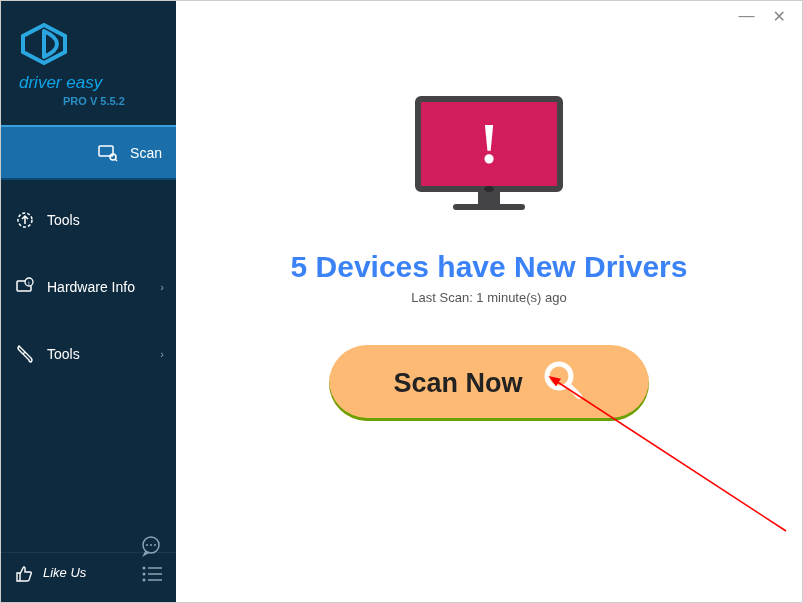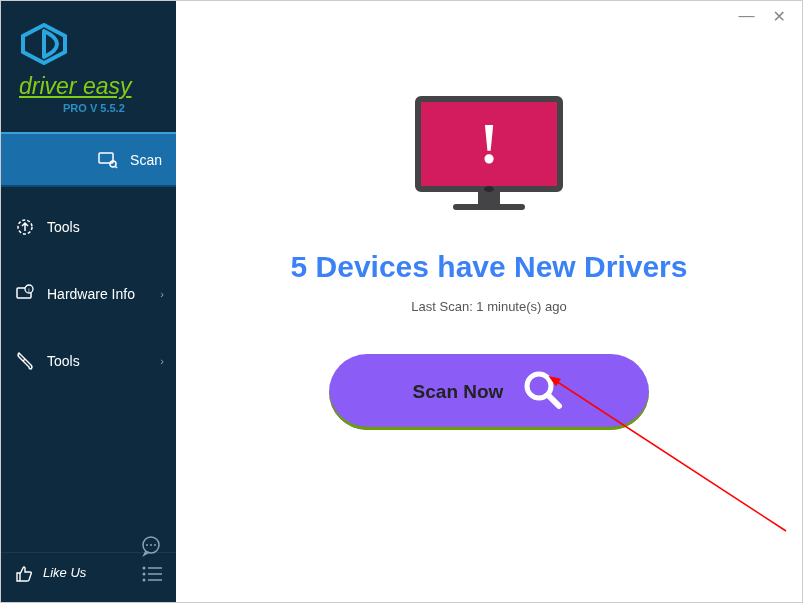--- a/index.html
+++ b/index.html
@@ -28,26 +28,25 @@
       background: #0e2a3f;
       display: flex;
       flex-direction: column;
       color: #fff;
     }
     .logo-block {
       padding: 22px 10px 12px 18px;
     }
     .logo-svg { width: 50px; height: 42px; }
     .brand-title {
-      font-size: 23px;
-      color: #84cc16;
+      font-size: 17px;
+      color: #0ea5e9;
       font-style: italic;
       font-weight: 500;
       margin-top: 4px;
-      text-decoration: underline;
     }
     .brand-version {
       font-size: 11px;
       color: #2b8fc4;
       font-weight: bold;
       margin-top: 2px;
       margin-left: 44px;
     }
     .nav { margin-top: 6px; }
     .nav-item {
@@ -157,35 +156,35 @@
     }
     .headline {
       color: #3b82f6;
       font-size: 30px;
       font-weight: bold;
       margin-top: 26px;
     }
     .lastscan {
       color: #555;
       font-size: 13px;
-      margin-top: 15px;
+      margin-top: 6px;
     }
     .scan-btn {
       margin-top: 40px;
       width: 320px;
       height: 76px;
-      background: #8b5cf6;
+      background: #fdba74;
       border-radius: 40px;
       border: none;
       display: flex;
       align-items: center;
       justify-content: center;
       gap: 18px;
       cursor: pointer;
-      font-size: 19px;
+      font-size: 27px;
       font-weight: bold;
       color: #222;
       box-shadow: inset 0 -3px 0 #6aa000;
     }
     .arrow {
       position: absolute;
       pointer-events: none;
     }
   </style>
 </head>

